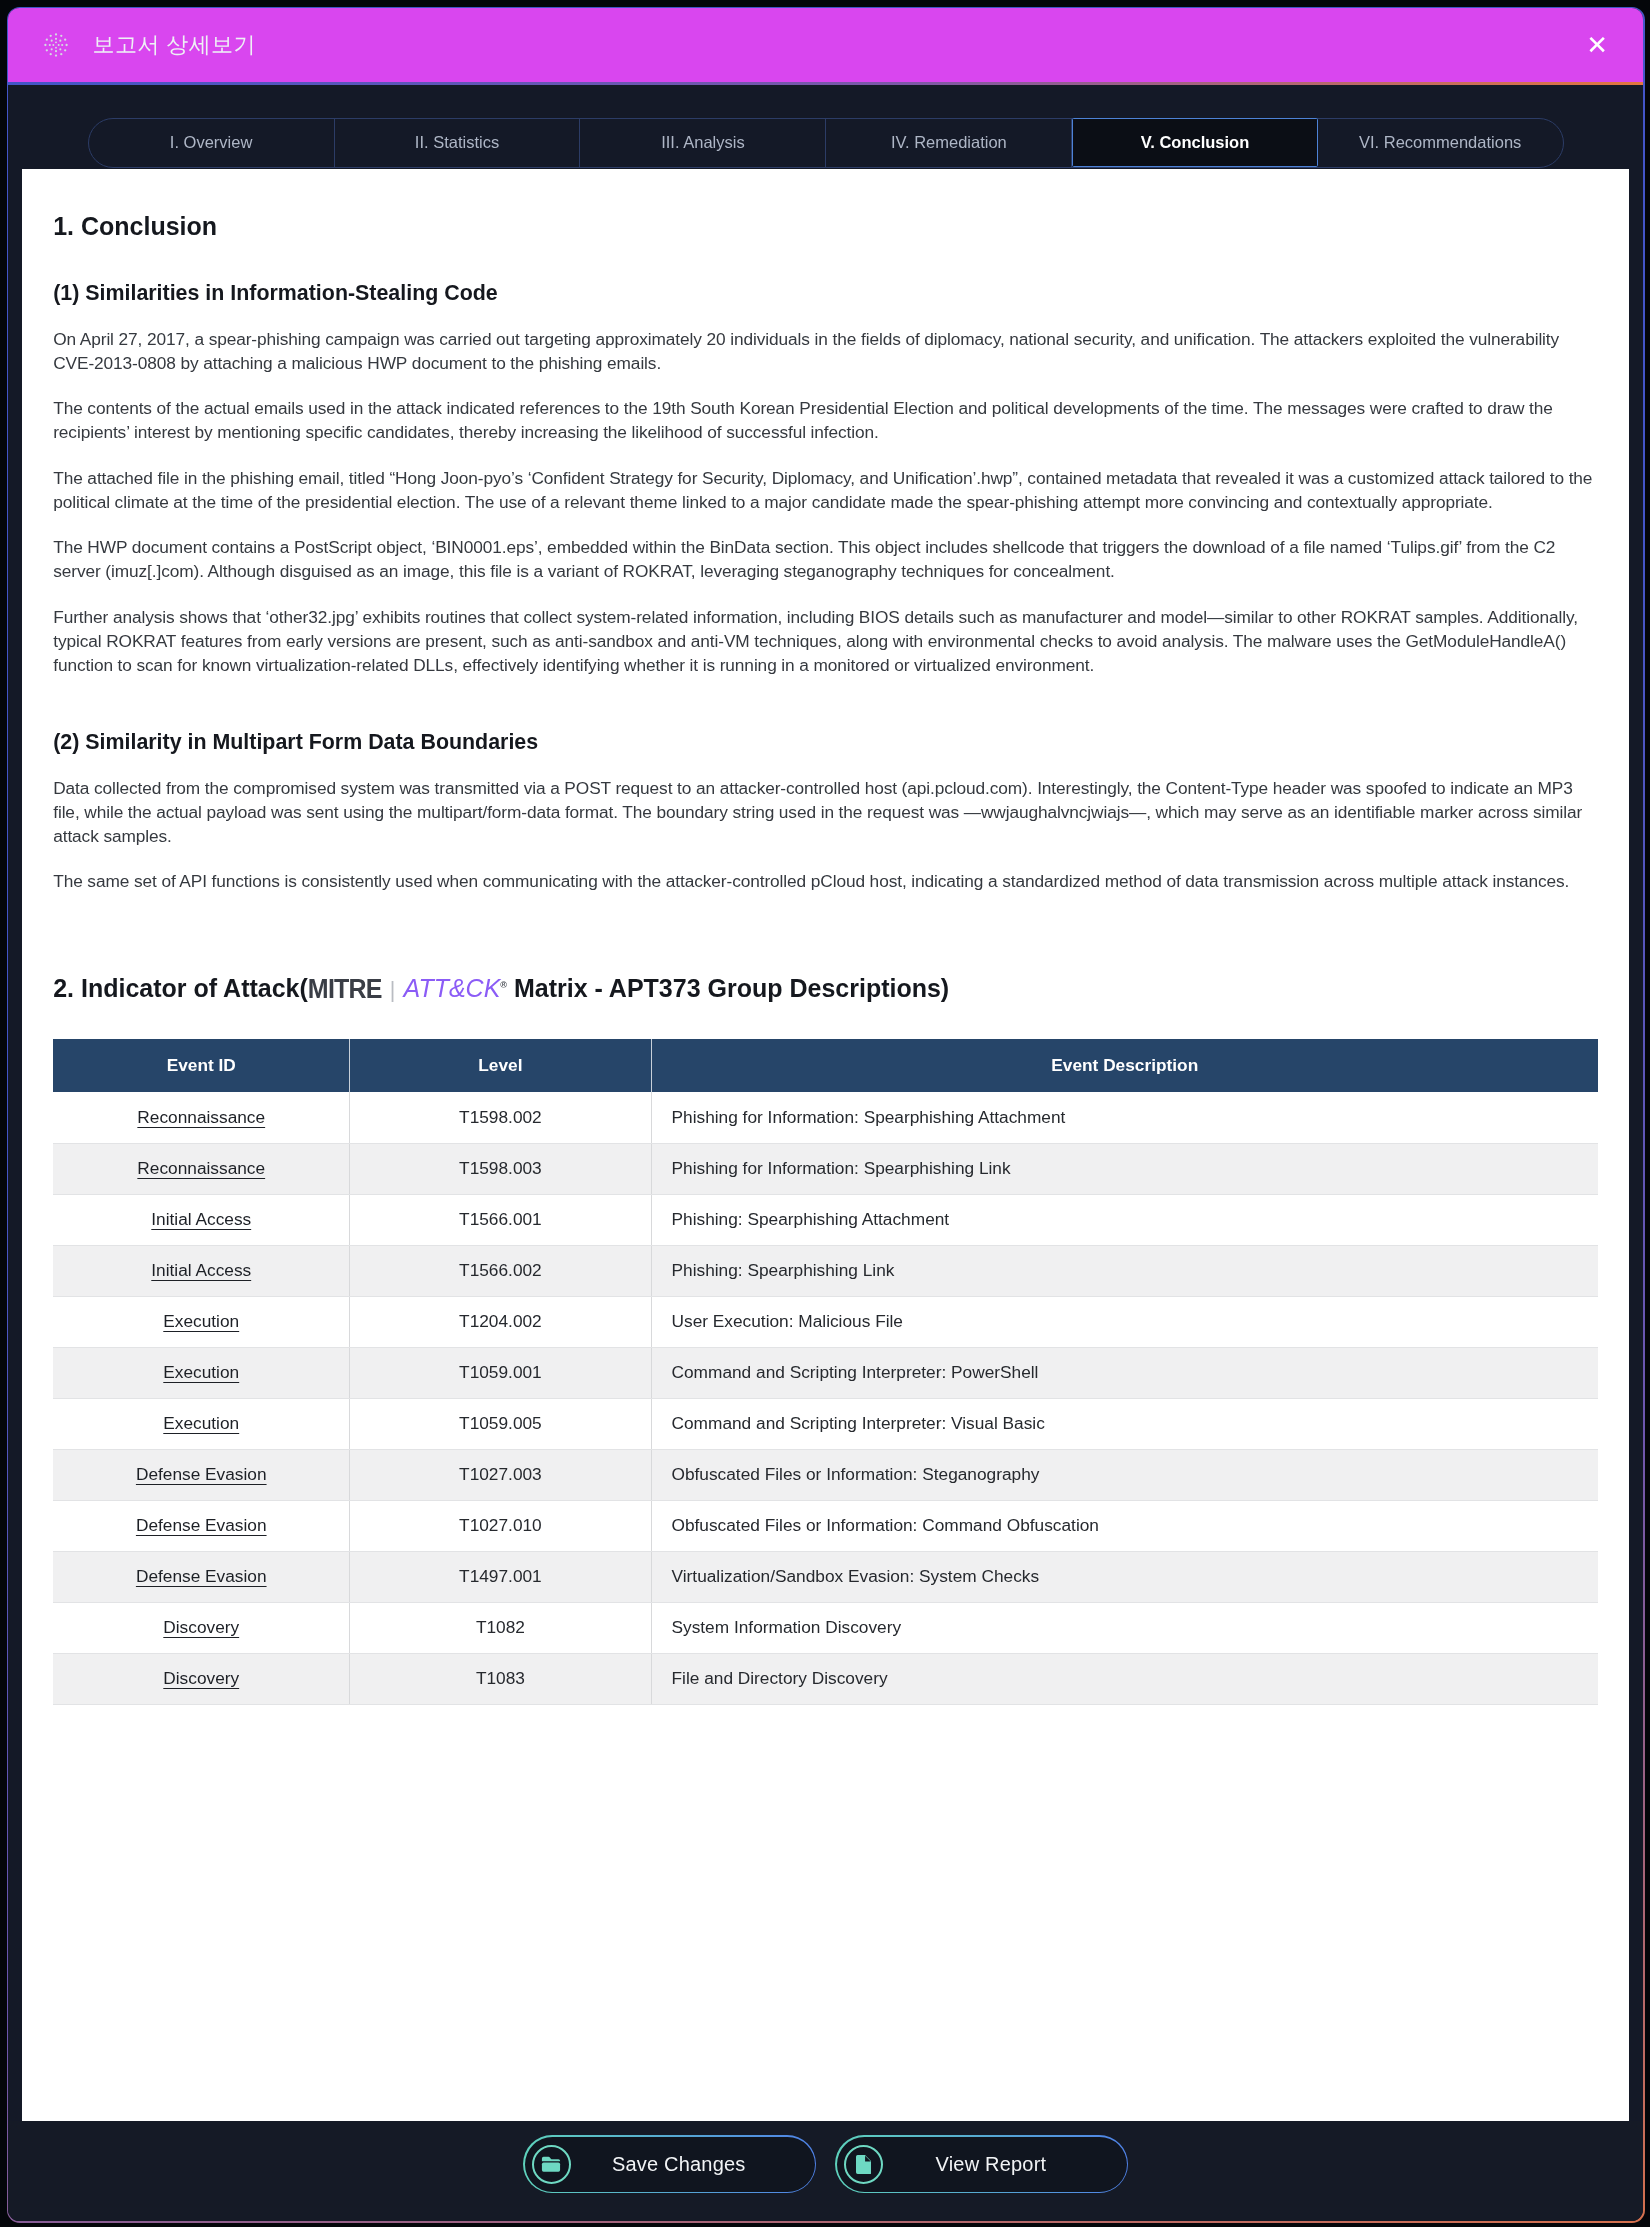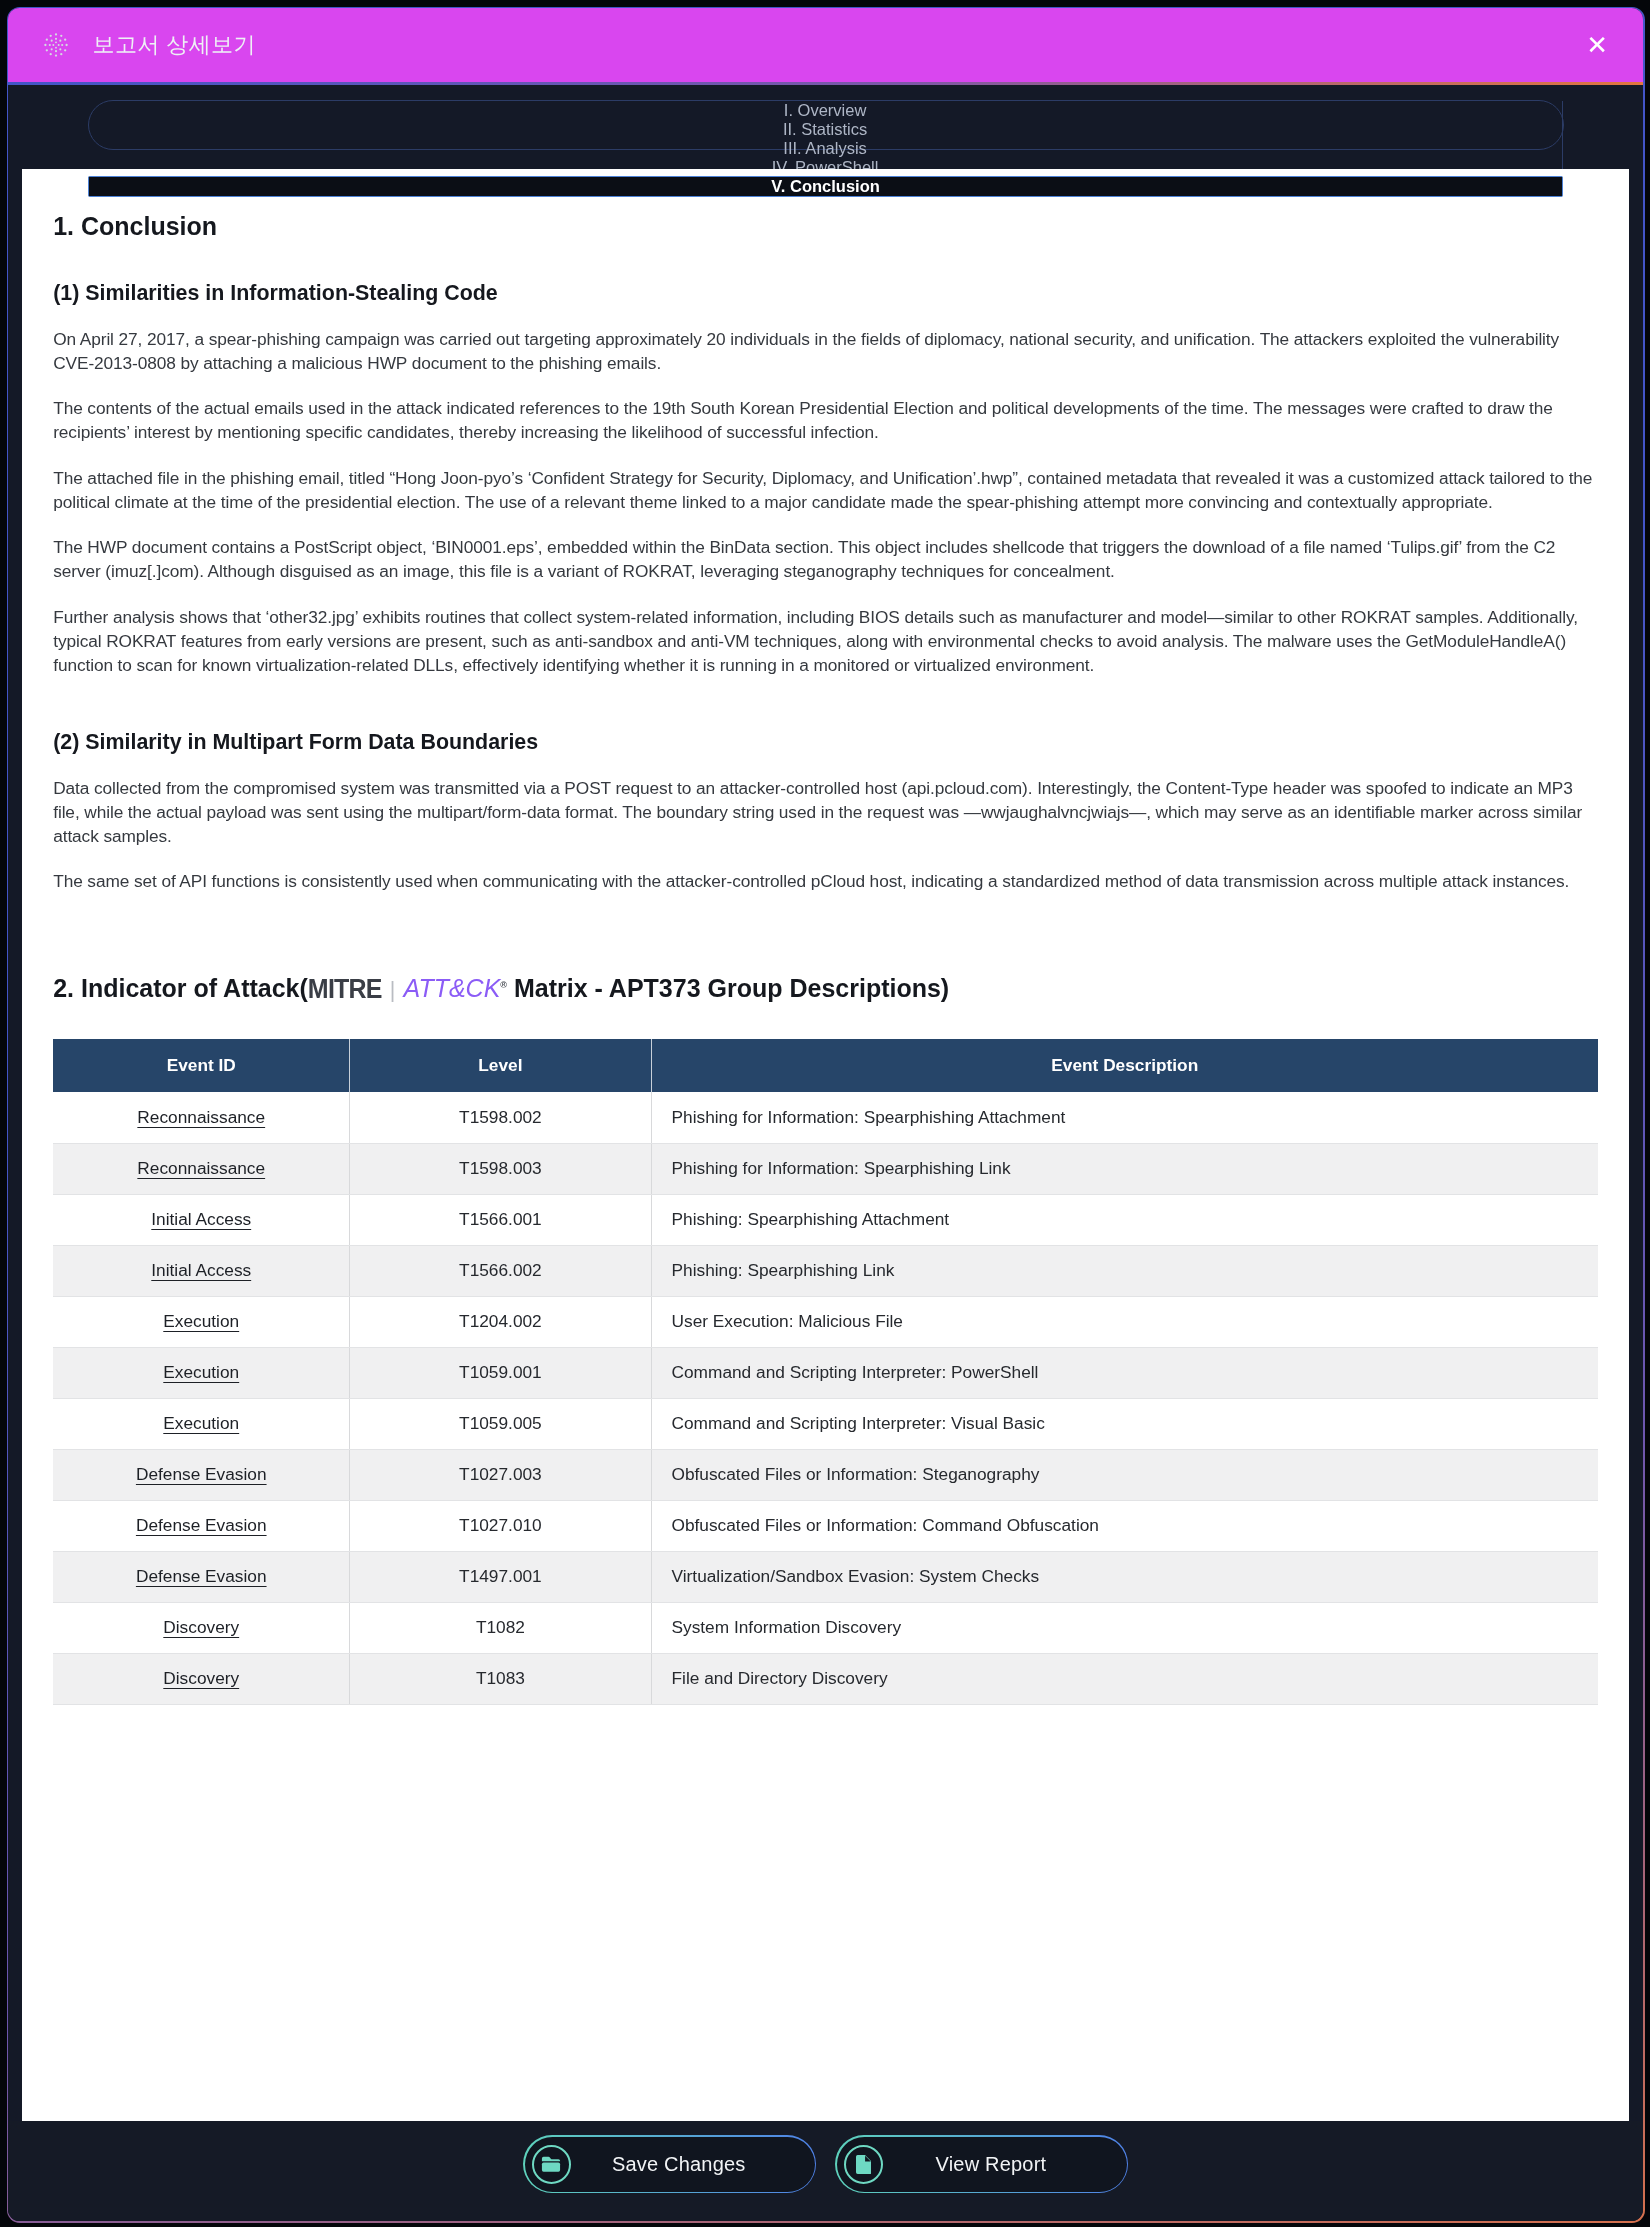--- a/index.html
+++ b/index.html
@@ -18,22 +18,22 @@
     padding:0 33px; position:relative; }
   .dotted-icon { width:30px; height:30px; margin-right:21.4px; flex:0 0 auto; }
   .title { color:#eef1f5; font-size:22px; font-weight:500; letter-spacing:0.4px; }
   .close-btn { position:absolute; right:35px; top:50%; transform:translateY(-50%);
     color:#ffffff; font-size:26px; font-weight:300; cursor:pointer; line-height:1; }
   .header-sep { height:2.5px;
     background:linear-gradient(90deg,#4355c8 0%,#7e58a8 55%,#e2763f 100%); }
 
   
   .tabbar-region { height:84px; background:#141927; display:flex; justify-content:center; }
-  .tabbar { margin-top:15px; width:1476px; height:50px; display:flex;
-    border:0.8px solid #2c3c66; border-radius:25.5px;flex-direction:column; }
+  .tabbar { margin-top:33px; width:1476px; height:50px; display:flex;
+    border:0.8px solid #2c3c66; border-radius:25.5px; }
   .tab { flex:1; display:flex; align-items:center; justify-content:center;
     color:#aeb6c6; font-size:16.5px; border-right:0.8px solid #2c3c66; cursor:pointer; }
   .tab:first-child { border-radius:25px 0 0 25px; }
   .tab:last-child { border-right:none; border-radius:0 25px 25px 0; }
   .tab.active { background:#0b0e15; border:1.6px solid #4d82d6; border-radius:1.6px;
     color:#ffffff; font-weight:700; margin:-0.8px; z-index:2; }
 
   
   .content { flex:1; background:#ffffff; margin:0 14px; padding:23px 31px 15px 31px;
     overflow:hidden; }
@@ -112,21 +112,21 @@
       <span class="title">보고서 상세보기</span>
       <span class="close-btn">✕</span>
     </div>
     <div class="header-sep"></div>
 
     <div class="tabbar-region">
       <div class="tabbar">
         <div class="tab">I. Overview</div>
         <div class="tab">II. Statistics</div>
         <div class="tab">III. Analysis</div>
-        <div class="tab">IV. PowerShell</div>
+        <div class="tab">IV. Remediation</div>
         <div class="tab active">V. Conclusion</div>
         <div class="tab">VI. Recommendations</div>
       </div>
     </div>
 
     <div class="content">
       <h1 class="doc-h1">1. Conclusion</h1>
 
       <h2 class="doc-h2">(1) Similarities in Information-Stealing Code</h2>
       <p>On April 27, 2017, a spear-phishing campaign was carried out targeting approximately 20 individuals in the fields of diplomacy, national security, and unification. The attackers exploited the vulnerability CVE-2013-0808 by attaching a malicious HWP document to the phishing emails.</p>

